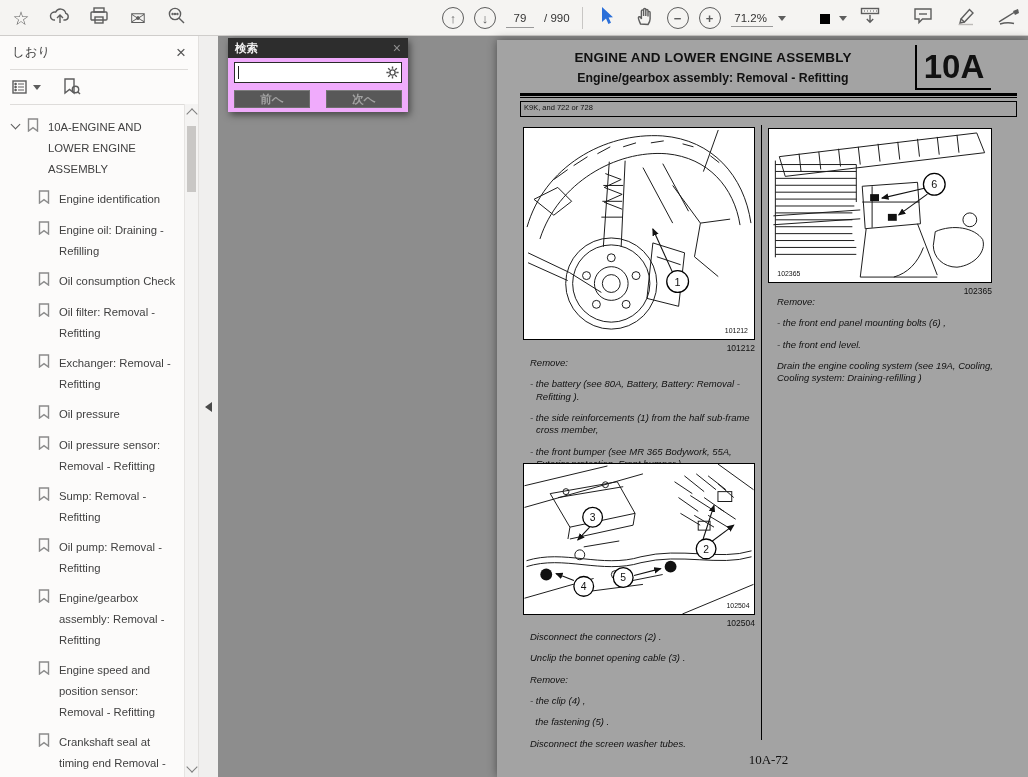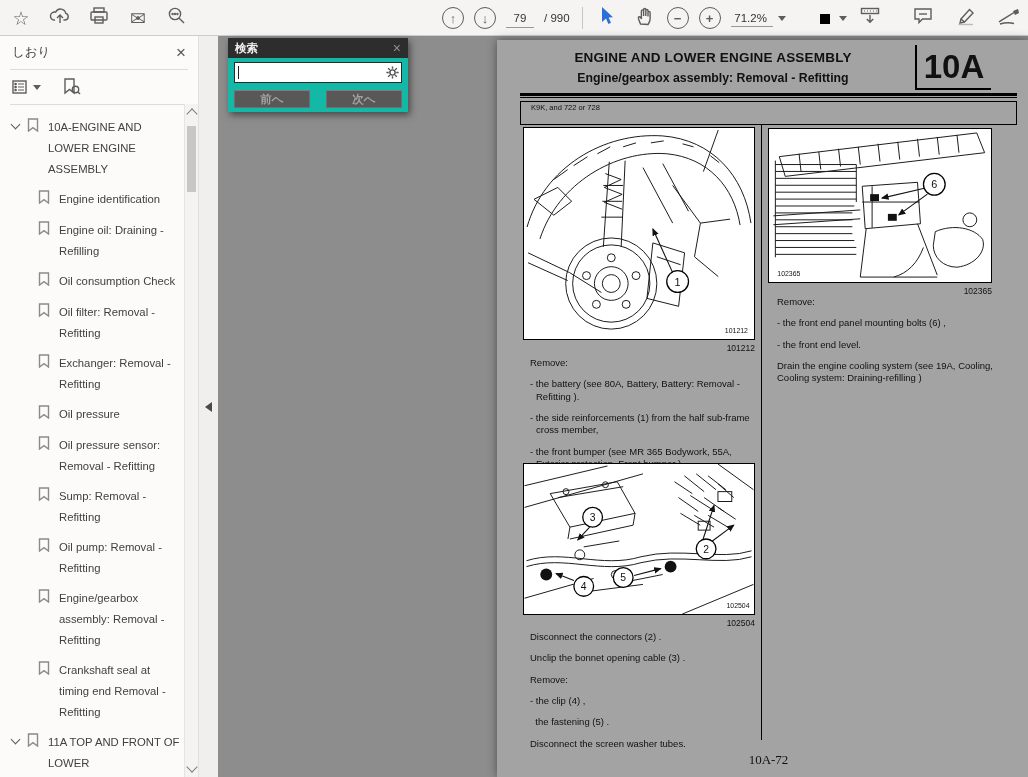--- a/index.html
+++ b/index.html
@@ -63,21 +63,21 @@
                 background:#f0efee; border-left:1px solid #e2e0de; }
   .collapse-btn { position:absolute; left:6px; top:366px; width:0; height:0; cursor:pointer;
                   border-top:5px solid transparent; border-bottom:5px solid transparent;
                   border-right:7px solid #4a4a4a; }
 
   
   .canvas { position:absolute; left:218px; top:36px; right:0; bottom:0; background:#8d8d8d; }
 
   
   .findbar { position:absolute; left:228px; top:38px; width:180px; height:74px; z-index:30;
-             background:#14b8a6; box-shadow:2px 3px 7px rgba(0,0,0,.5); }
+             background:#f0abfc; box-shadow:2px 3px 7px rgba(0,0,0,.5); }
   .fb-title { height:20px; background:#2d2d2d; display:flex; align-items:center; padding:0 7px; }
   .fb-title-text { flex:1; color:#f0f0f0; font-size:11.5px; font-weight:bold; }
   .fb-close { color:#909090; font-size:14px; cursor:pointer; }
   .fb-inputrow { margin:4px 6px 0 6px; height:21px; background:#fff; border:1px solid #2a2a2a;
                  display:flex; align-items:center; }
   .fb-input { flex:1; height:100%; border:none; outline:none; background:transparent;
               font-size:11px; padding-left:4px; font-family:"Liberation Sans",sans-serif; }
   .fb-cursor { width:1px; height:13px; background:#222; margin-left:3px; }
   .fb-gear { width:20px; height:100%; display:flex; align-items:center; justify-content:center;
              cursor:pointer; }
@@ -92,27 +92,27 @@
   .doc-title { position:absolute; left:20px; top:10px; width:392px; text-align:center;
                font-size:13.5px; font-weight:bold; letter-spacing:.2px; }
   .doc-subtitle { position:absolute; left:20px; top:31px; width:392px; text-align:center;
                   font-size:12.3px; font-weight:bold; }
   .section-box { position:absolute; left:418px; top:5px; width:76px; height:45px;
                  border-left:2px solid #000; border-bottom:2px solid #000;
                  display:flex; align-items:center; justify-content:center;
                  font-size:33px; font-weight:bold; }
   .dbl-rule { position:absolute; left:23px; top:53px; width:497px; height:5px;
               border-top:3px solid #000; border-bottom:1px solid #000; }
-  .applic-box { position:absolute; left:23px; top:61px; width:497px; height:24px;
-                border:1px solid #000; font-size:7.5px; line-height:11px; padding-left:10px; }
+  .applic-box { position:absolute; left:23px; top:61px; width:497px; height:16px;
+                border:1px solid #000; font-size:7.5px; line-height:11px; padding-left:3px; }
   .col-rule { position:absolute; left:264px; top:85px; width:1px; height:615px; background:#000; }
   .figure { position:absolute; border:1px solid #000; background:#fff; }
   .fig-caption { position:absolute; font-size:8.5px; text-align:right; color:#111; }
   .paras { position:absolute; font-size:9.5px; line-height:1.3; color:#111; }
-  .paras p { margin:0 0 9px 0; white-space:pre-wrap; }
+  .paras p { margin:0 0 9px 0; white-space:pre-wrap;font-style:italic; }
   .paras p.hang { padding-left:6px; text-indent:-6px; }
   .doc-footer { position:absolute; left:23px; top:712px; width:497px; text-align:center;
                 font-family:"Liberation Serif", serif; font-size:13px; }
   svg text { font-family:"Liberation Sans", sans-serif; fill:#111; stroke:none; }
 </style>
 </head>
 <body>
 
 <div id="app">
 
@@ -325,20 +325,26 @@
           <span class="bm-flag"><svg width="12" height="14" viewBox="0 0 12 14">
               <path d="M1.5,1 H10.5 V13 L6,9.6 L1.5,13 Z" fill="none" stroke="#8b8b8b" stroke-width="1.4"></path>
             </svg></span>
           <span class="bm-label">Oil pump: Removal - Refitting</span>
         </div>
         <div class="bm-row lvl1">
           <span class="bm-flag"><svg width="12" height="14" viewBox="0 0 12 14">
               <path d="M1.5,1 H10.5 V13 L6,9.6 L1.5,13 Z" fill="none" stroke="#8b8b8b" stroke-width="1.4"></path>
             </svg></span>
           <span class="bm-label">Engine/gearbox assembly: Removal - Refitting</span>
+        </div>
+        <div class="bm-row lvl1">
+          <span class="bm-flag"><svg width="12" height="14" viewBox="0 0 12 14">
+              <path d="M1.5,1 H10.5 V13 L6,9.6 L1.5,13 Z" fill="none" stroke="#8b8b8b" stroke-width="1.4"></path>
+            </svg></span>
+          <span class="bm-label">Engine speed and position sensor: Removal - Refitting</span>
         </div>
         <div class="bm-row lvl1">
           <span class="bm-flag"><svg width="12" height="14" viewBox="0 0 12 14">
               <path d="M1.5,1 H10.5 V13 L6,9.6 L1.5,13 Z" fill="none" stroke="#8b8b8b" stroke-width="1.4"></path>
             </svg></span>
           <span class="bm-label">Crankshaft seal at timing end Removal - Refitting</span>
         </div>
         <div class="bm-row lvl0">
           <span class="bm-chevron"></span>
           <span class="bm-flag"><svg width="12" height="14" viewBox="0 0 12 14">

